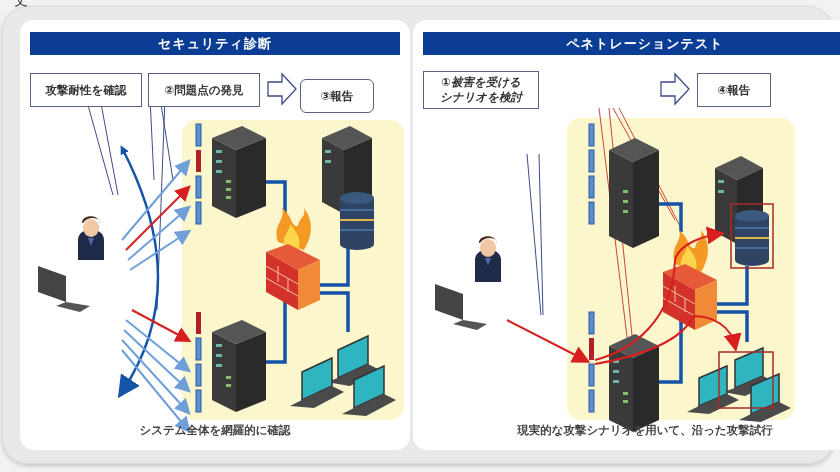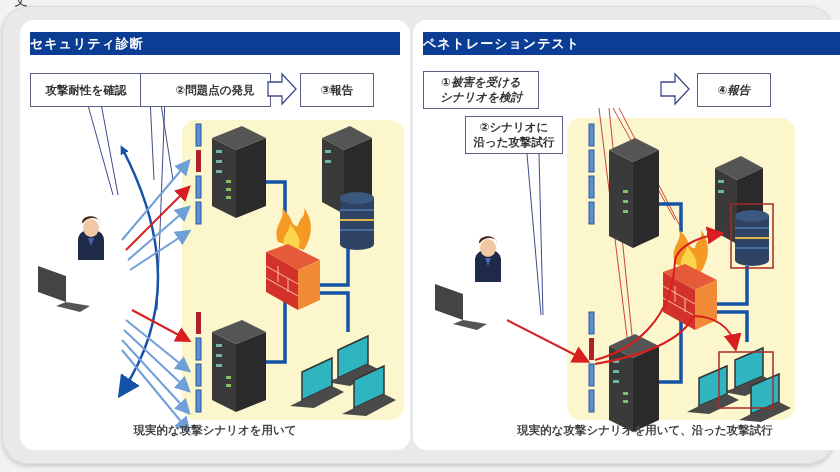--- a/index.html
+++ b/index.html
@@ -2,21 +2,21 @@
 <html><head>
 <meta charset="utf-8">
 <style>
   html,body{margin:0;padding:0;}
   body{width:840px;height:472px;overflow:hidden;background:#f2f2f2;font-family:"DejaVu Sans",sans-serif;position:relative;}
   .outer{position:absolute;left:2px;top:6px;width:832px;height:458px;border-radius:26px;background:#e9e9e9;box-shadow:0 2px 4px rgba(0,0,0,.18), inset 0 0 0 1px #dcdcdc;}
   .corner-glyph{position:absolute;left:14px;top:-8px;font-size:14px;color:#333;}
   .panel{position:absolute;top:20px;height:430px;background:#fff;border-radius:14px;}
   .panel.left{left:20px;width:390px;}
   .panel.right{left:413px;width:464px;}
-  .title-bar{position:absolute;left:10px;right:10px;top:12px;height:23px;background:#0c3d94;color:#fff;font-weight:bold;font-size:13px;text-align:left;line-height:23px;letter-spacing:1px;}
+  .title-bar{position:absolute;left:10px;right:10px;top:12px;height:23px;background:#0c3d94;color:#fff;font-weight:bold;font-size:13px;text-align:center;line-height:23px;letter-spacing:1px;}
   .box{position:absolute;background:#fff;border:1.5px solid #5a5f86;font-size:11.5px;color:#333;text-align:center;display:flex;align-items:center;justify-content:center;line-height:15px;font-weight:bold;}
   .box.red{border-color:#c8563c;}
   .yellow{position:absolute;background:#fcf6cc;border-radius:14px;}
   .caption{position:absolute;left:0;right:0;bottom:12px;text-align:center;font-size:11.5px;color:#444;font-weight:bold;}
   svg.scene{position:absolute;left:0;top:0;}
 </style>
 </head>
 <body>
 
 <div class="outer"></div>
@@ -158,27 +158,27 @@
       <path d="M58,220 C58,206 84,206 84,220 V240 H58z" fill="#1e2a48"></path>
       <ellipse cx="71" cy="208" rx="8" ry="9" fill="#f1c8a4"></ellipse>
       <path d="M62,203 C62,194 80,194 80,204 L79,200 C75,197 67,197 63,203z" fill="#4a2c1c"></path>
       <path d="M68,218 L71,226 L74,218z" fill="#4866a8"></path>
       <path d="M18,246 L46,256 L46,282 L18,272z" fill="#444"></path>
       <path d="M46,282 L70,286 L60,292 L36,286z" fill="#555"></path>
     </g>
   </svg>
 
   <div class="box" style="left:10px;top:53px;width:110px;height:32px;">攻撃耐性を確認</div>
-  <div class="box" style="left:120px;top:53px;width:110px;height:32px;padding-left:19px;">②問題点の発見</div>
+  <div class="box" style="left:128px;top:53px;width:110px;height:32px;">②問題点の発見</div>
   <svg class="scene" width="390" height="430" style="pointer-events:none;">
     <path d="M248,62 H262 V54 L276,69 L262,84 V76 H248z" fill="#fff" stroke="#3e4b8a" stroke-width="1.3"></path>
   </svg>
-  <div class="box" style="left:280px;top:53px;width:72px;height:32px;">③報告</div>
-
-  <div class="caption">現実的な攻撃シナリオを用いて</div>
+  <div class="box" style="left:280px;top:59px;width:72px;height:32px;border-radius:6px;">③報告</div>
+
+  <div class="caption">システム全体を網羅的に確認</div>
 </div>
 
 <div class="panel right">
   <div class="title-bar">ペネトレーションテスト</div>
   <div class="yellow" style="left:154px;top:98px;width:228px;height:302px;"></div>
 
   <svg class="scene" width="392" height="430">
     <defs>
       <marker id="rr" markerWidth="9" markerHeight="9" refX="6" refY="4.5" orient="auto">
           <path d="M0,0 L9,4.5 L0,9z" fill="#d81e1e"></path>
@@ -296,18 +296,16 @@
       <path d="M22,264 L50,274 L50,300 L22,290z" fill="#444"></path>
       <path d="M50,300 L74,304 L64,310 L40,304z" fill="#555"></path>
     </g>
   </svg>
 
   <div class="box" style="left:10px;top:51px;width:114px;height:36px;white-space:pre-line;font-style:italic;">①被害を受ける
 シナリオを検討</div>
   <svg class="scene" width="392" height="430" style="pointer-events:none;">
     <path d="M248,62 H262 V54 L276,69 L262,84 V76 H248z" fill="#fff" stroke="#3e4b8a" stroke-width="1.3"></path>
   </svg>
-  <div class="box" style="left:284px;top:53px;width:72px;height:32px;font-style:italic;">④報告</div>
-  <div class="box" style="left:52px;top:96px;width:96px;height:36px;white-space:pre-line;">②シナリオに
-沿った攻撃試行</div>
+  <div class="box" style="left:284px;top:53px;width:72px;height:32px;">④報告</div>
 
   <div class="caption">現実的な攻撃シナリオを用いて、沿った攻撃試行</div>
 </div>
 
 </body></html>

